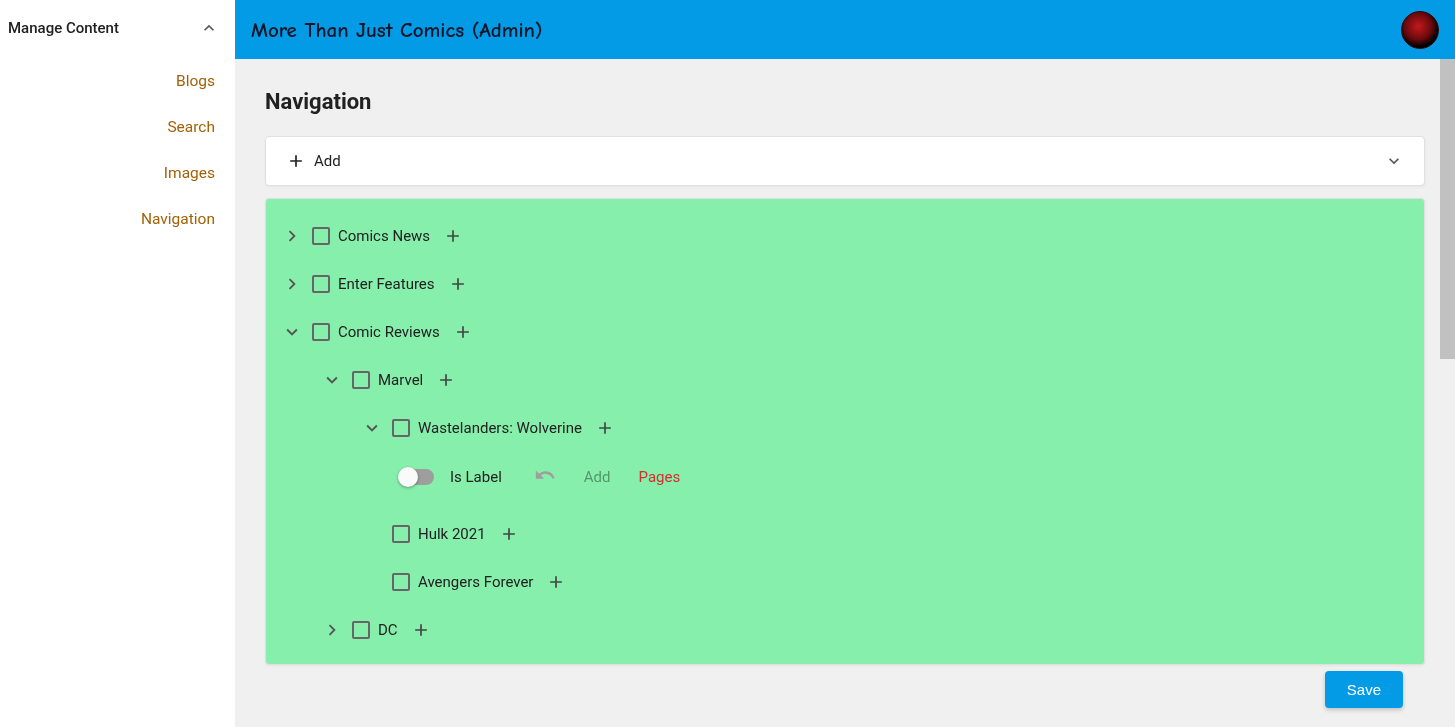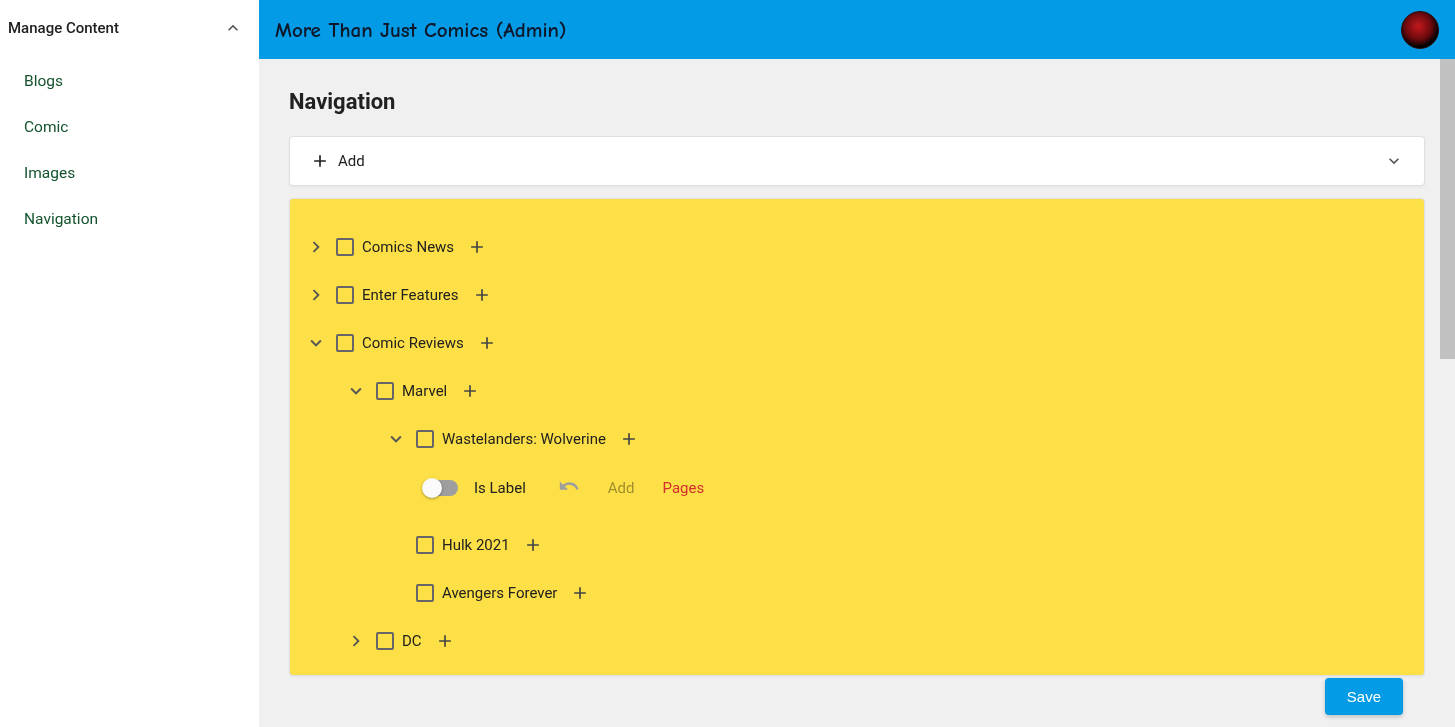--- a/index.html
+++ b/index.html
@@ -8,42 +8,43 @@
     font-size: 14px;
     color: #212121;
     background: #fff;
     width: 1455px;
     height: 727px;
     overflow: hidden;
     position: relative;
   }
   .layout { display: flex; width: 100%; height: 100%; }
   .sidebar {
-    width: 259px;
+    width: 235px;
     background: #fff;
     flex: none;
     padding-top: 10px;
   }
   .sidebar-heading {
     display: flex;
     align-items: center;
     justify-content: space-between;
     padding: 8px 16px 8px 8px;
     font-size: 15px;
     font-weight: 500;
     cursor: pointer;
   }
   .sidebar-heading .chev { color: #555; }
   .sidebar-list { list-style: none; padding: 12px 0; }
   .sidebar-list li {
     padding: 14px 20px 14px 24px;
     font-size: 15.5px;
-    color: #14532d;
+    color: #a16207;
     cursor: pointer;
     font-weight: 400;
+    text-align: right;
   }
   .main { flex: 1; display: flex; flex-direction: column; background: #f0f0f0; position: relative; }
   .topbar {
     height: 59px;
     background: #039be5;
     display: flex;
     align-items: center;
     justify-content: space-between;
     padding: 0 16px;
   }
@@ -81,25 +82,25 @@
   }
   .add-bar {
     display: flex;
     align-items: center;
     justify-content: space-between;
     padding: 14px 20px;
     cursor: pointer;
   }
   .add-bar .left { display: flex; align-items: center; gap: 8px; font-size: 15px; }
   .tree-panel {
-    background: #fde047;
+    background: #86efac;
     border: 1px solid #e0e0e0;
     border-radius: 4px;
     box-shadow: 0 1px 3px rgba(0,0,0,0.05);
-    padding: 28px 14px 14px 14px;
+    padding: 17px 14px 14px 14px;
   }
   .tree ul { list-style: none; }
   .tree li { padding: 0; }
   .node-row {
     display: flex;
     align-items: center;
     gap: 8px;
     min-height: 40px;
     padding: 4px 0;
     font-size: 15px;
@@ -162,21 +163,21 @@
   .text-input::placeholder { color: rgba(0,0,0,0.45); }
   .search-wrap { position: relative; }
   .search-wrap .text-input { width: 255px; padding-right: 26px; }
   .search-icon { position: absolute; right: 4px; bottom: 4px; color: #212121; }
   .undo-icon { color: #9e9e9e; margin-left: 4px; align-self: flex-end; margin-bottom: 4px; }
   .inline-add { font-size: 15px; color: rgba(0,0,0,0.38); cursor: default; }
   .inline-cancel { font-size: 15px; color: #d32f2f; cursor: pointer; }
   .save-btn {
     position: absolute;
     right: 52px;
-    bottom: 12px;
+    bottom: 19px;
     background: #039be5;
     color: #fff;
     border: none;
     border-radius: 4px;
     padding: 10px 22px;
     font-size: 15px;
     font-weight: 500;
     cursor: pointer;
     box-shadow: 0 2px 4px rgba(0,0,0,0.2);
   }
@@ -206,21 +207,21 @@
     <div class="sidebar-heading">
       <span>Manage Content</span>
       <span class="chev">
         <svg width="20" height="20" viewBox="0 0 24 24">
             <path fill="currentColor" d="M7.41 15.41 12 10.83l4.59 4.58L18 14l-6-6-6 6z"></path>
           </svg>
       </span>
     </div>
     <ul class="sidebar-list">
       <li>Blogs</li>
-      <li>Comic</li>
+      <li>Search</li>
       <li>Images</li>
       <li>Navigation</li>
     </ul>
   </aside>
 
   <main class="main">
     <div class="topbar">
       <div class="topbar-title">More Than Just Comics (Admin)</div>
       <div class="avatar"></div>
     </div>

